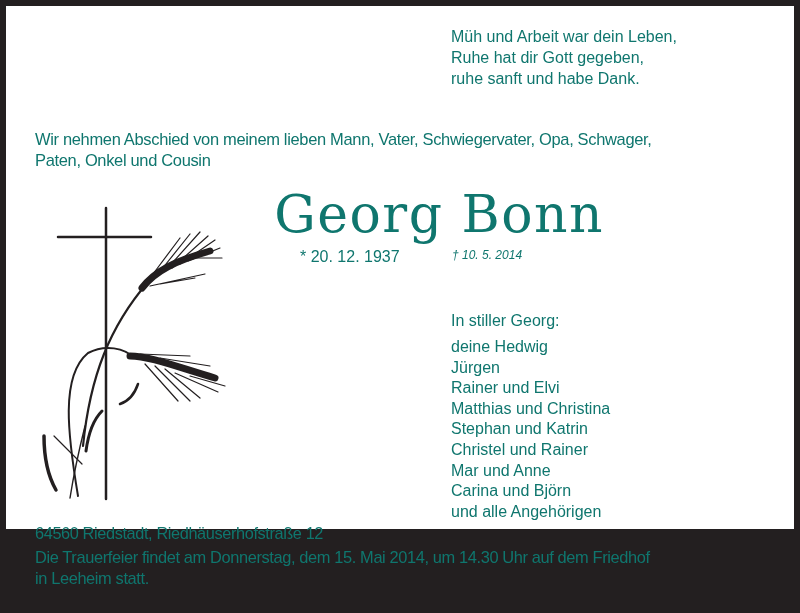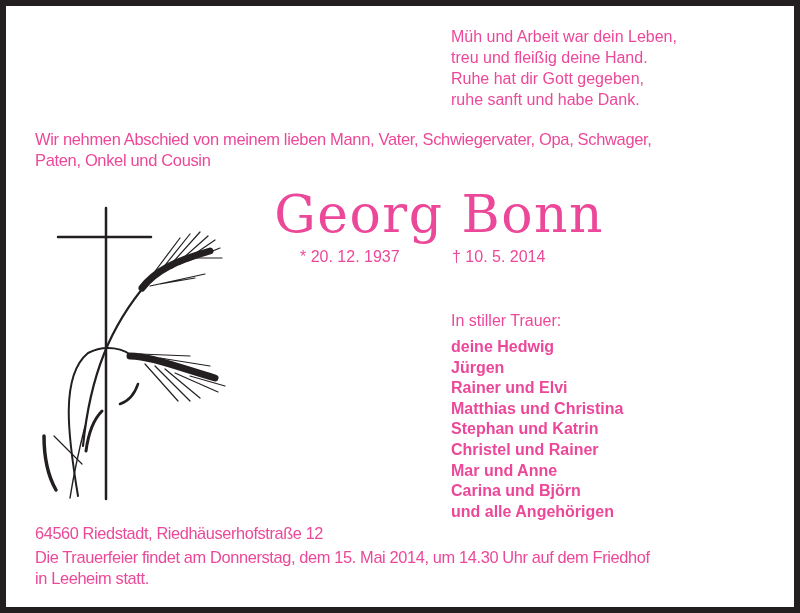--- a/index.html
+++ b/index.html
@@ -1,41 +1,40 @@
 <!DOCTYPE html>
 <html><head>
   <meta charset="utf-8">
   <style>
     html, body { margin: 0; padding: 0; }
     body { width: 800px; height: 613px; background: #231f20; position: relative; overflow: hidden; }
     .page {
-      position: absolute; left: 6px; top: 6px; width: 788px; height: 601px;
-      background: #ffffff; color: #ec4899;
+      position: absolute; left: 6px; top: 6px; width: 788px; height: 523px;
+      background: #ffffff; color: #0f766e;
       font-family: "Liberation Sans", sans-serif;
     }
     .abs { position: absolute; }
     .poem { left: 445px; top: 20px; font-size: 16px; line-height: 21px; }
     .intro { left: 29px; top: 123px; width: 750px; font-size: 17px; line-height: 21px; letter-spacing: -0.35px; transform: scaleX(0.97); transform-origin: left top; }
     .name { left: 258px; top: 178px; width: 340px; text-align: right; font-family: "DejaVu Serif", "Liberation Serif", serif; font-size: 52px; letter-spacing: 1.5px; line-height: 60px; }
     .born { left: 294px; top: 242px; font-size: 16px; }
-    .died { left: 446px; top: 242px; font-size: 16px; }
+    .died { left: 446px; top: 242px; font-size: 12px; font-style: italic; }
     .mourn-title { left: 445px; top: 305px; font-size: 16px; line-height: 20px; }
-    .mourners { left: 445px; top: 331px; font-size: 16px; line-height: 20.6px; list-style: none; margin: 0; padding: 0; font-weight: bold; }
+    .mourners { left: 445px; top: 331px; font-size: 16px; line-height: 20.6px; list-style: none; margin: 0; padding: 0; }
     .address { left: 29px; top: 518px; font-size: 17px; letter-spacing: -0.4px; transform: scaleX(0.96); transform-origin: left top; }
     .funeral { left: 29px; top: 541px; width: 760px; font-size: 17px; line-height: 21px; letter-spacing: -0.4px; transform: scaleX(0.965); transform-origin: left top; }
     .emblem { left: 24px; top: 200px; width: 206px; height: 300px; }
   </style>
 </head>
 <body>
 
 <div class="page">
 
   <div class="abs poem">
     <div>Müh und Arbeit war dein Leben,</div>
-    <div>treu und fleißig deine Hand.</div>
     <div>Ruhe hat dir Gott gegeben,</div>
     <div>ruhe sanft und habe Dank.</div>
   </div>
 
   <div class="abs intro">
     <div>Wir nehmen Abschied von meinem lieben Mann, Vater, Schwiegervater, Opa, Schwager,</div>
     <div>Paten, Onkel und Cousin</div>
   </div>
 
   <div class="abs name">Georg Bonn</div>
@@ -59,21 +58,21 @@
       <path d="M100 150 C120 150 150 162 185 172" stroke-width="7"></path>
       <path d="M115 158 L148 195 M125 160 L160 195 M135 163 L170 192 M145 167 L188 186 M160 170 L195 180 M110 148 L160 150 M130 152 L180 160" stroke-width="1.2"></path>
 
       <path d="M108 178 C104 190 96 196 90 198" stroke-width="2.5"></path>
       <path d="M72 205 C62 215 58 230 56 245" stroke-width="3"></path>
       <path d="M14 230 C14 250 18 270 26 284" stroke-width="3.5"></path>
       <path d="M24 230 L52 258" stroke-width="1.2"></path>
     </g>
   </svg>
 
-  <div class="abs mourn-title">In stiller Trauer:</div>
+  <div class="abs mourn-title">In stiller Georg:</div>
   <ul class="abs mourners">
     <li>deine Hedwig</li>
     <li>Jürgen</li>
     <li>Rainer und Elvi</li>
     <li>Matthias und Christina</li>
     <li>Stephan und Katrin</li>
     <li>Christel und Rainer</li>
     <li>Mar und Anne</li>
     <li>Carina und Björn</li>
     <li>und alle Angehörigen</li>

